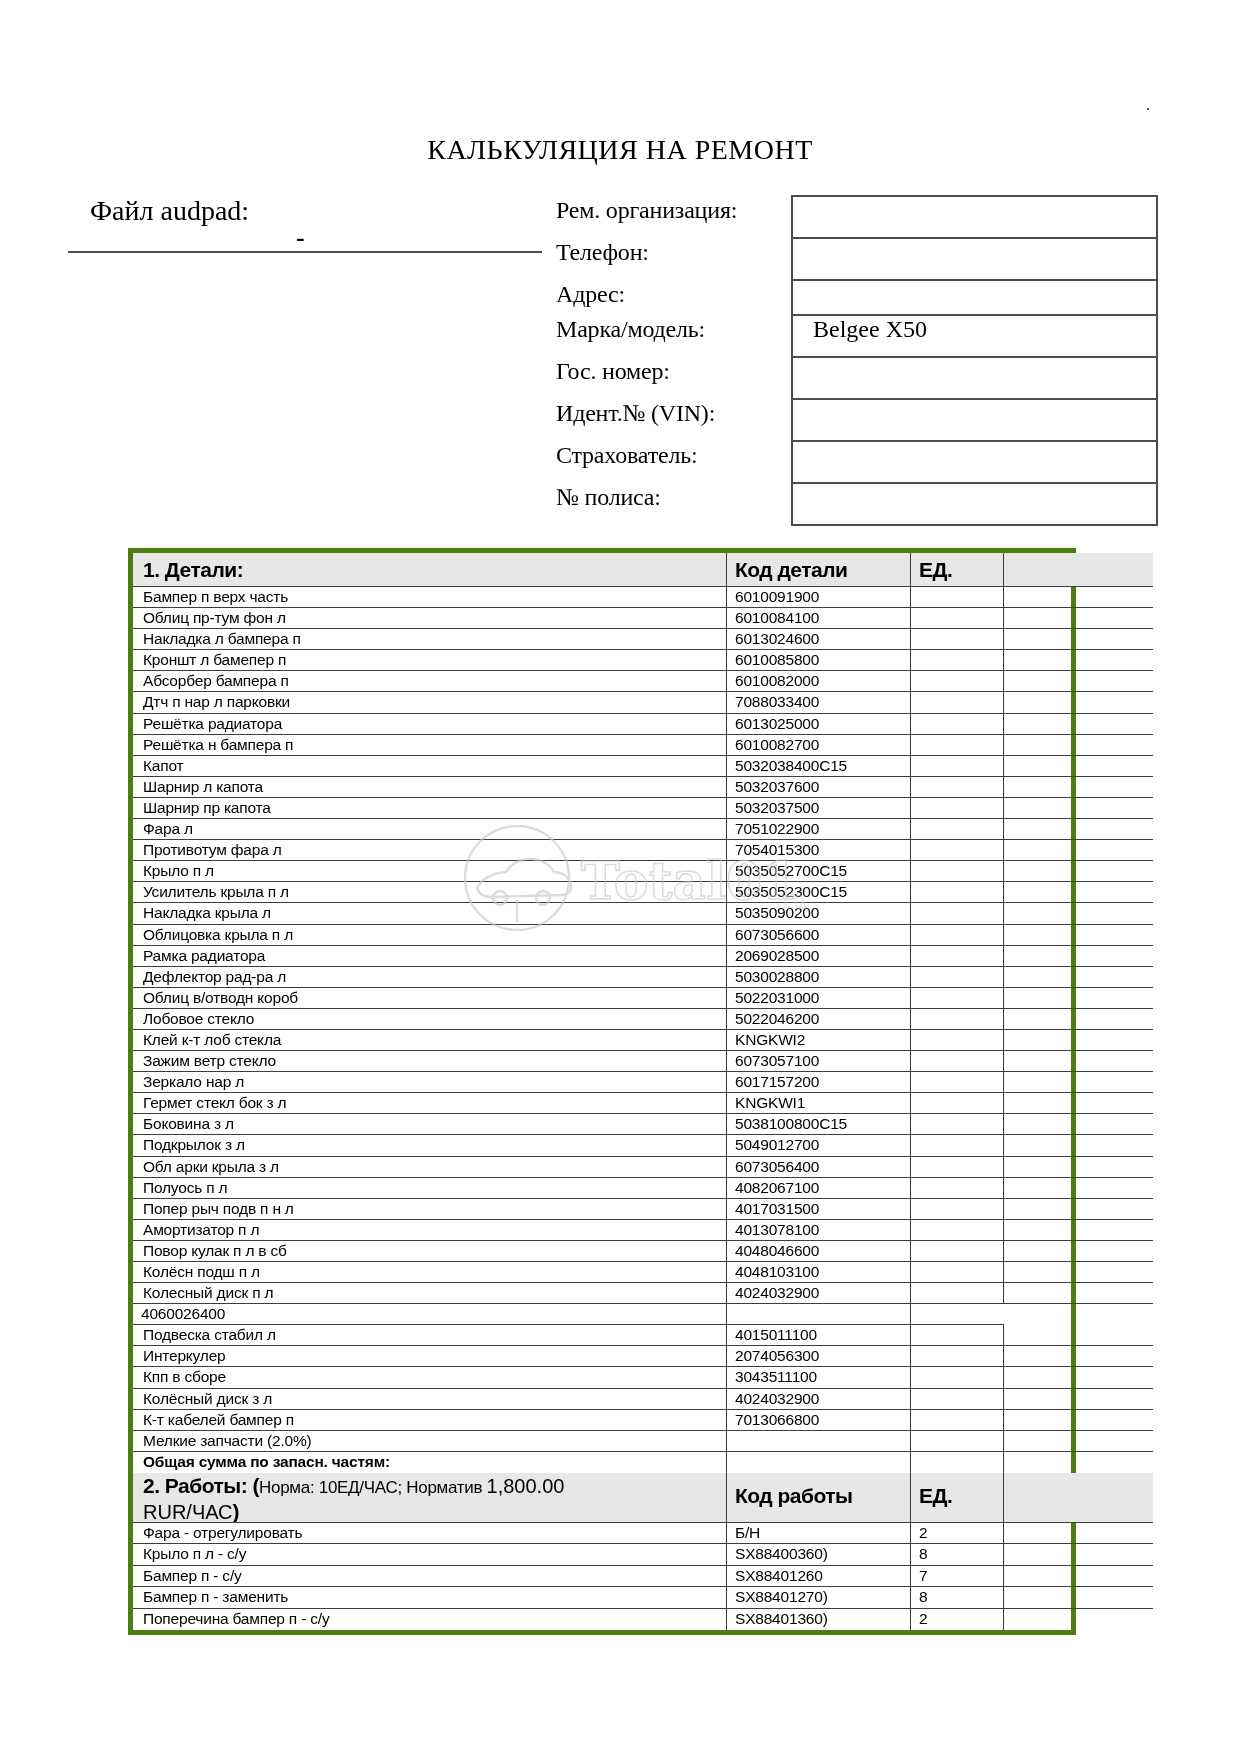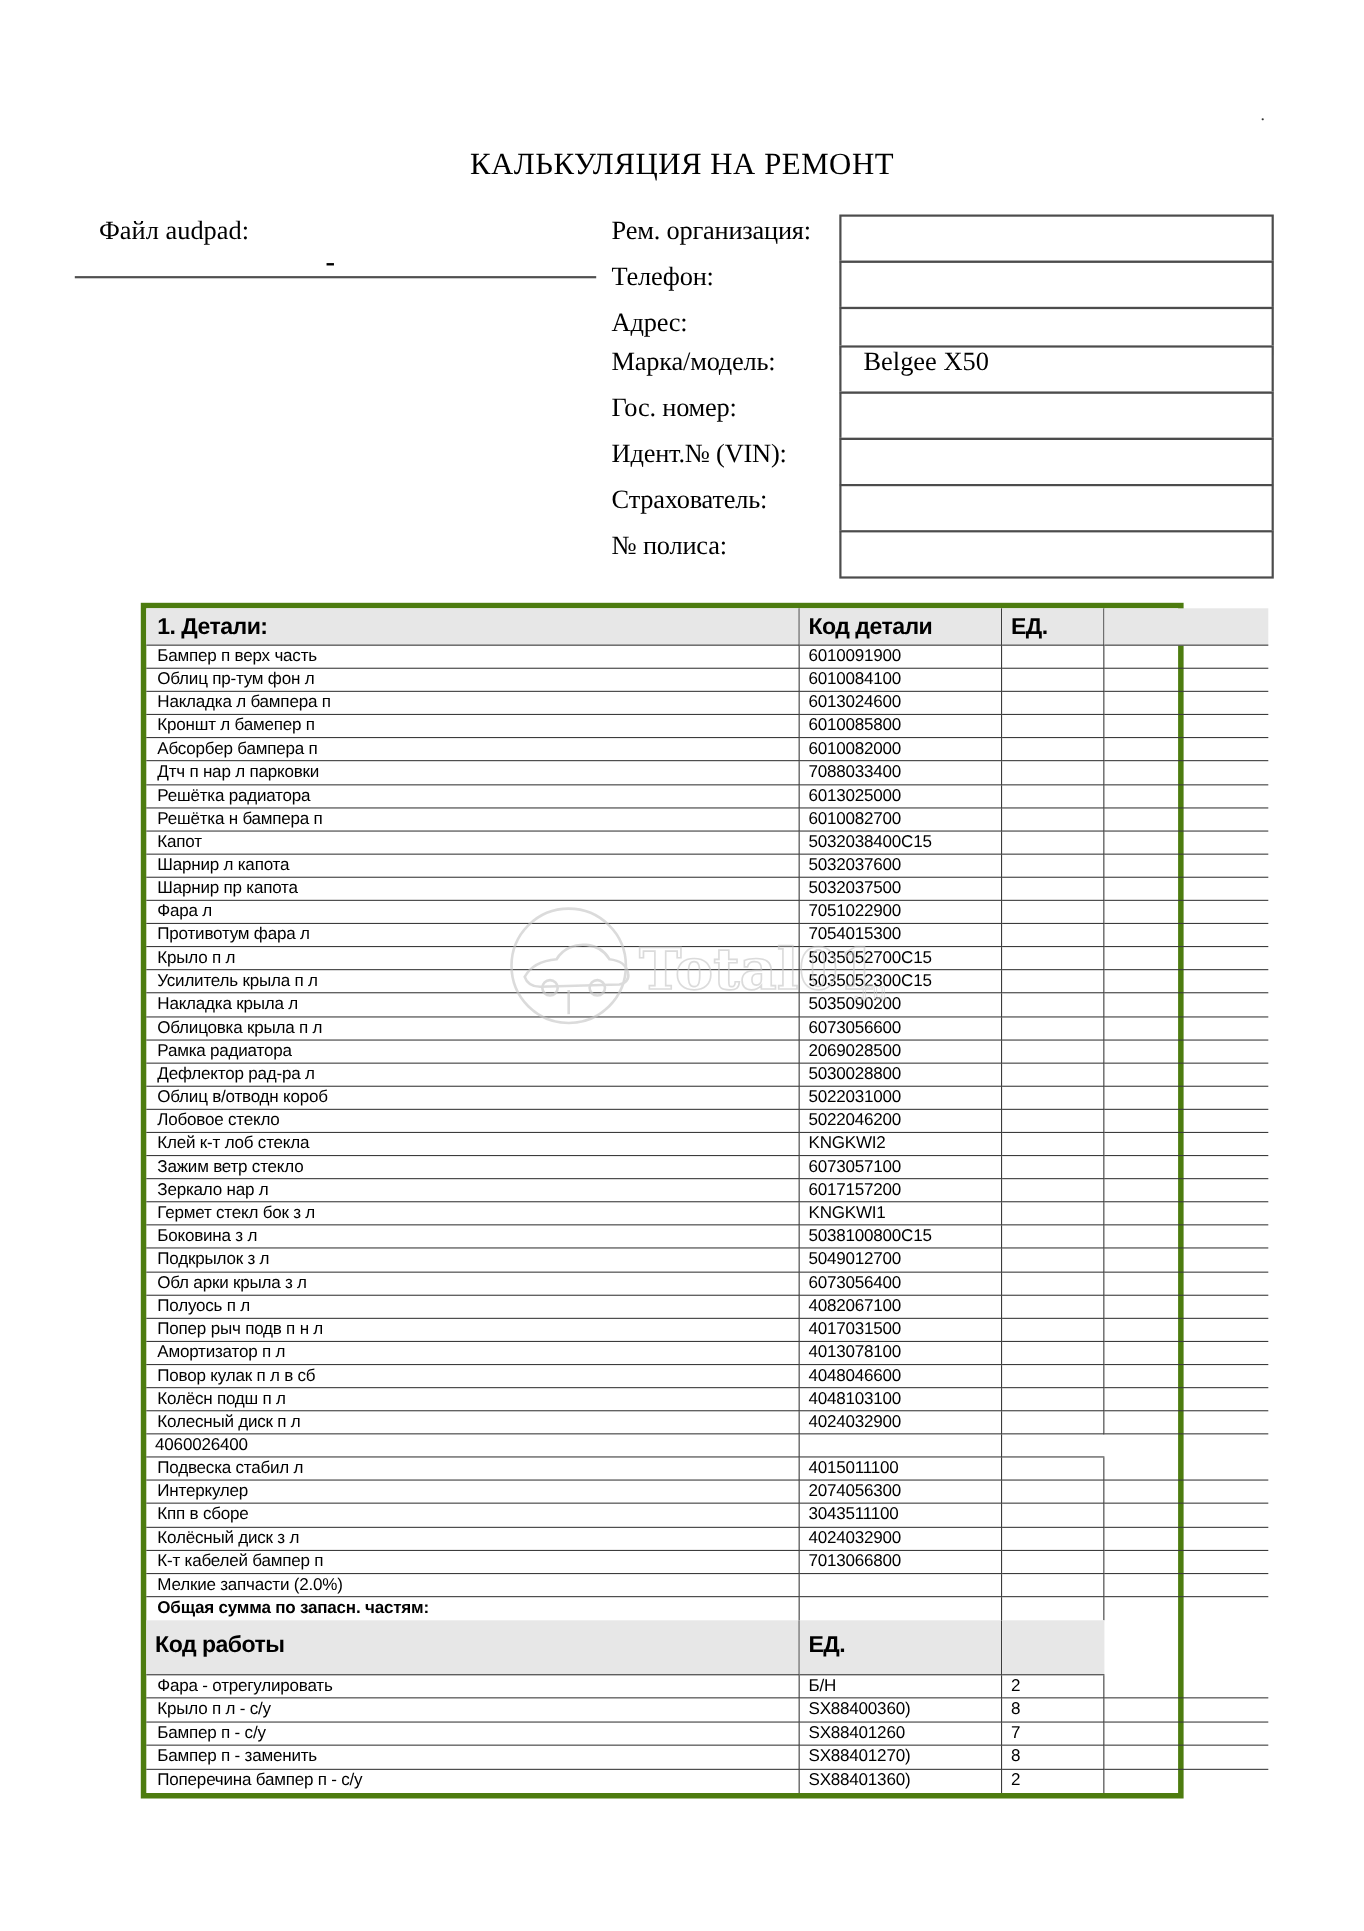--- a/index.html
+++ b/index.html
@@ -10,27 +10,27 @@
     font-family:"Liberation Serif", serif;
     color:#000;
     overflow:hidden;
   }
   
   #corner-dot{position:absolute;left:1146px;top:96px;font-size:16px;color:#333;}
   #doc-title{
     position:absolute;left:0;top:133px;width:1240px;
     text-align:center;font-size:28px;line-height:34px;letter-spacing:.5px;
   }
-  #file-label{position:absolute;left:90px;top:195px;font-size:24px;line-height:31px;}
+  #file-label{position:absolute;left:90px;top:195px;font-size:28px;line-height:31px;}
   #file-dash{position:absolute;left:296px;top:222px;font-size:26px;line-height:31px;font-weight:bold;}
   #file-line{position:absolute;left:68px;top:251px;width:474px;border-top:2px solid #4f4f4f;}
   .field-group{position:absolute;left:556px;width:602px;}
   #org-fields{top:195px;}
   #vehicle-fields{top:314px;}
-  .field-row{display:flex;height:44px;}
+  .field-row{display:flex;height:44px;gap:28px;}
   .field-row + .field-row{margin-top:-2px;}
   .field-label{
     width:207px;flex:0 0 207px;
     font-size:24px;line-height:31px;letter-spacing:-0.2px;
     white-space:nowrap;
   }
   .field-box{
     flex:1;box-sizing:border-box;
     border:2px solid #4c4c4c;background:#fff;
     font-size:24px;line-height:27px;padding-left:20px;
@@ -384,20 +384,24 @@
         </div>
         <div class="t-row t-data  total">
           <div class="t-cell c1">Общая сумма по запасн. частям:</div>
           <div class="t-cell c2"></div>
           <div class="t-cell c3"></div>
           <div class="t-cell c4"></div>
         </div>
       </div>
 
     <div class="t-row t-works-head">
+      <div class="t-cell c1">
+        <span class="seg-b">2. Работы: (</span><span class="seg-n">Норма: 10ЕД/ЧАС; Норматив </span><span class="seg-v">1,800.00</span><br>
+        <span class="seg-v">RUR/ЧАС</span><span class="seg-b">)</span>
+      </div>
       <div class="t-cell c2">Код работы</div>
       <div class="t-cell c3">ЕД.</div>
       <div class="t-cell c4"></div>
     </div>
 
     <div id="works-rows">
         <div class="t-row t-data works">
           <div class="t-cell c1">Фара - отрегулировать</div>
           <div class="t-cell c2">Б/Н</div>
           <div class="t-cell c3">2</div>

